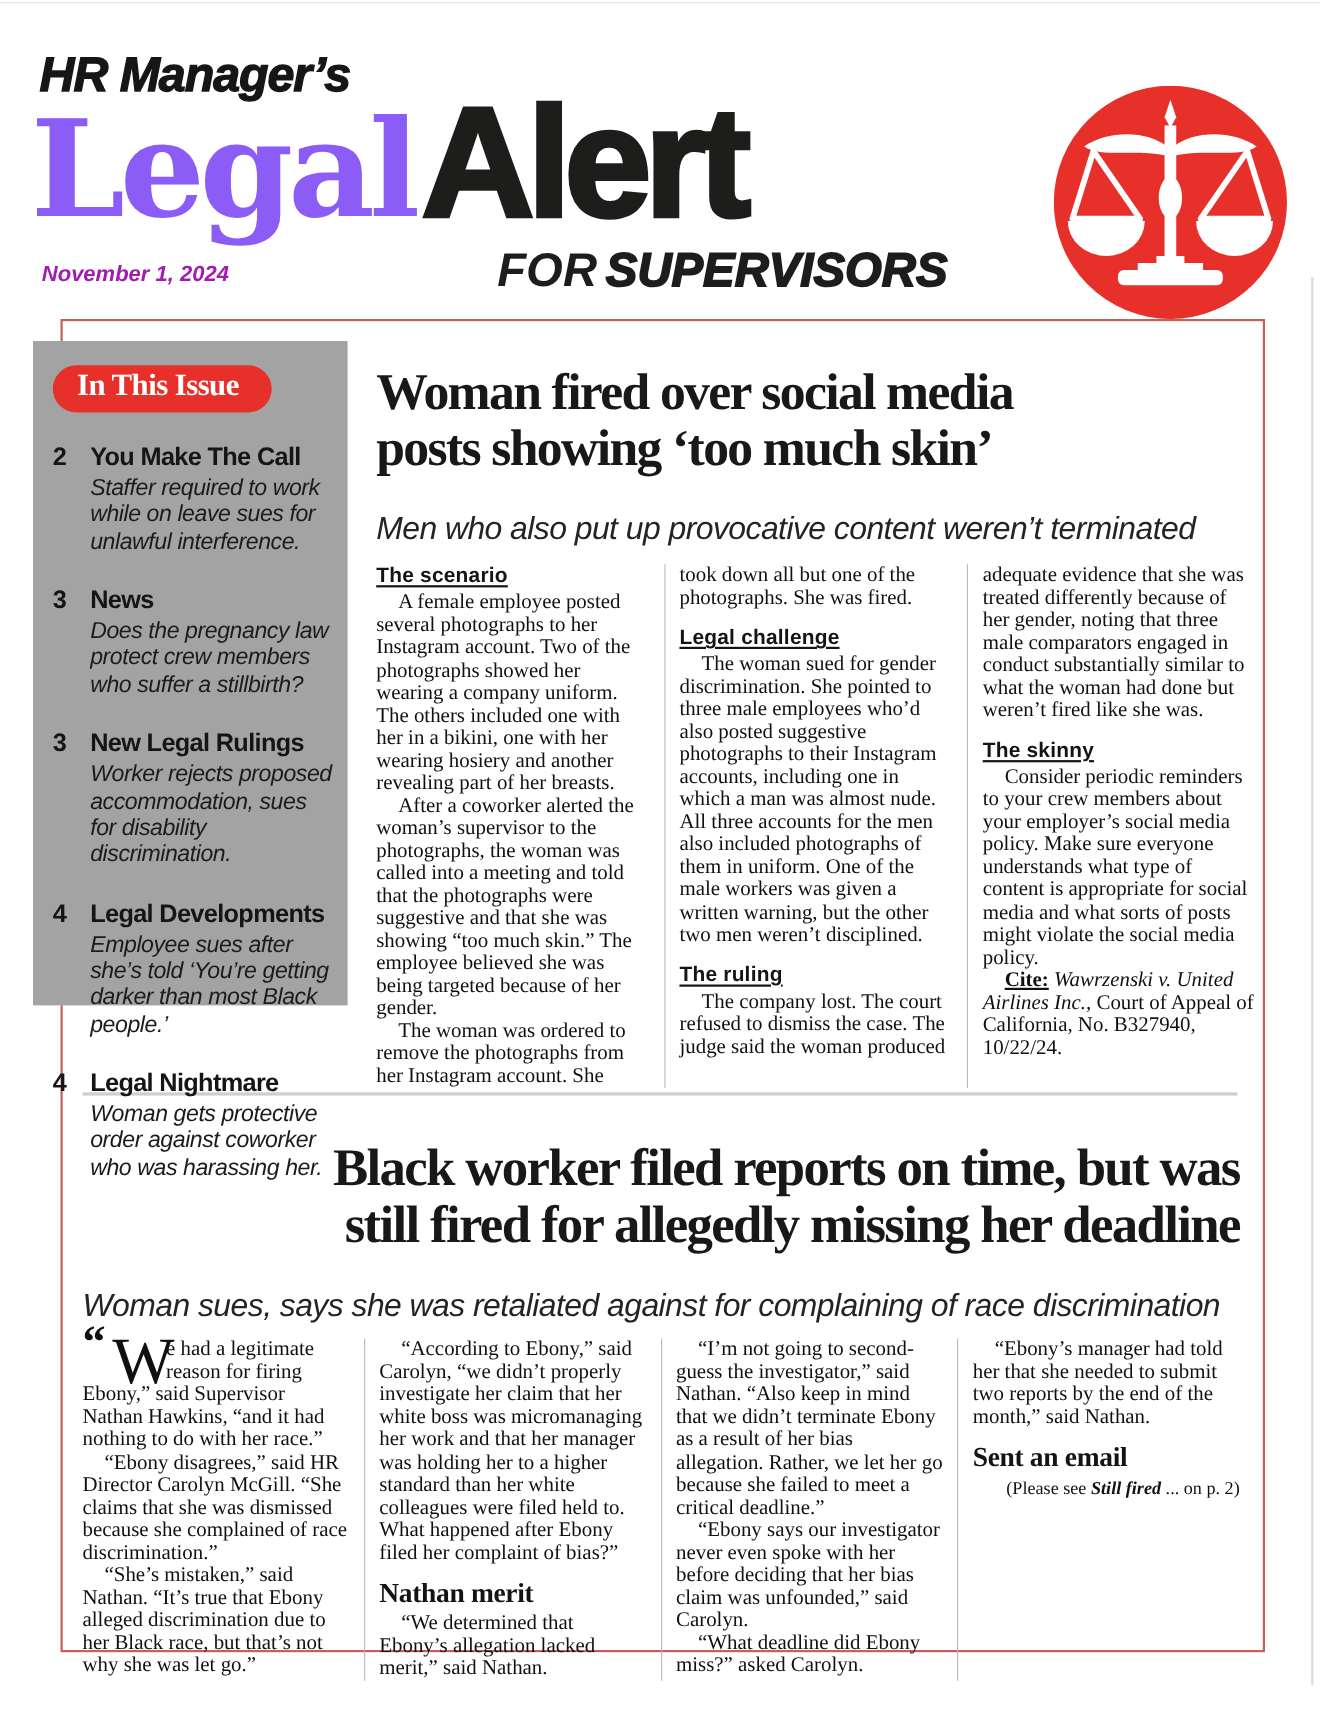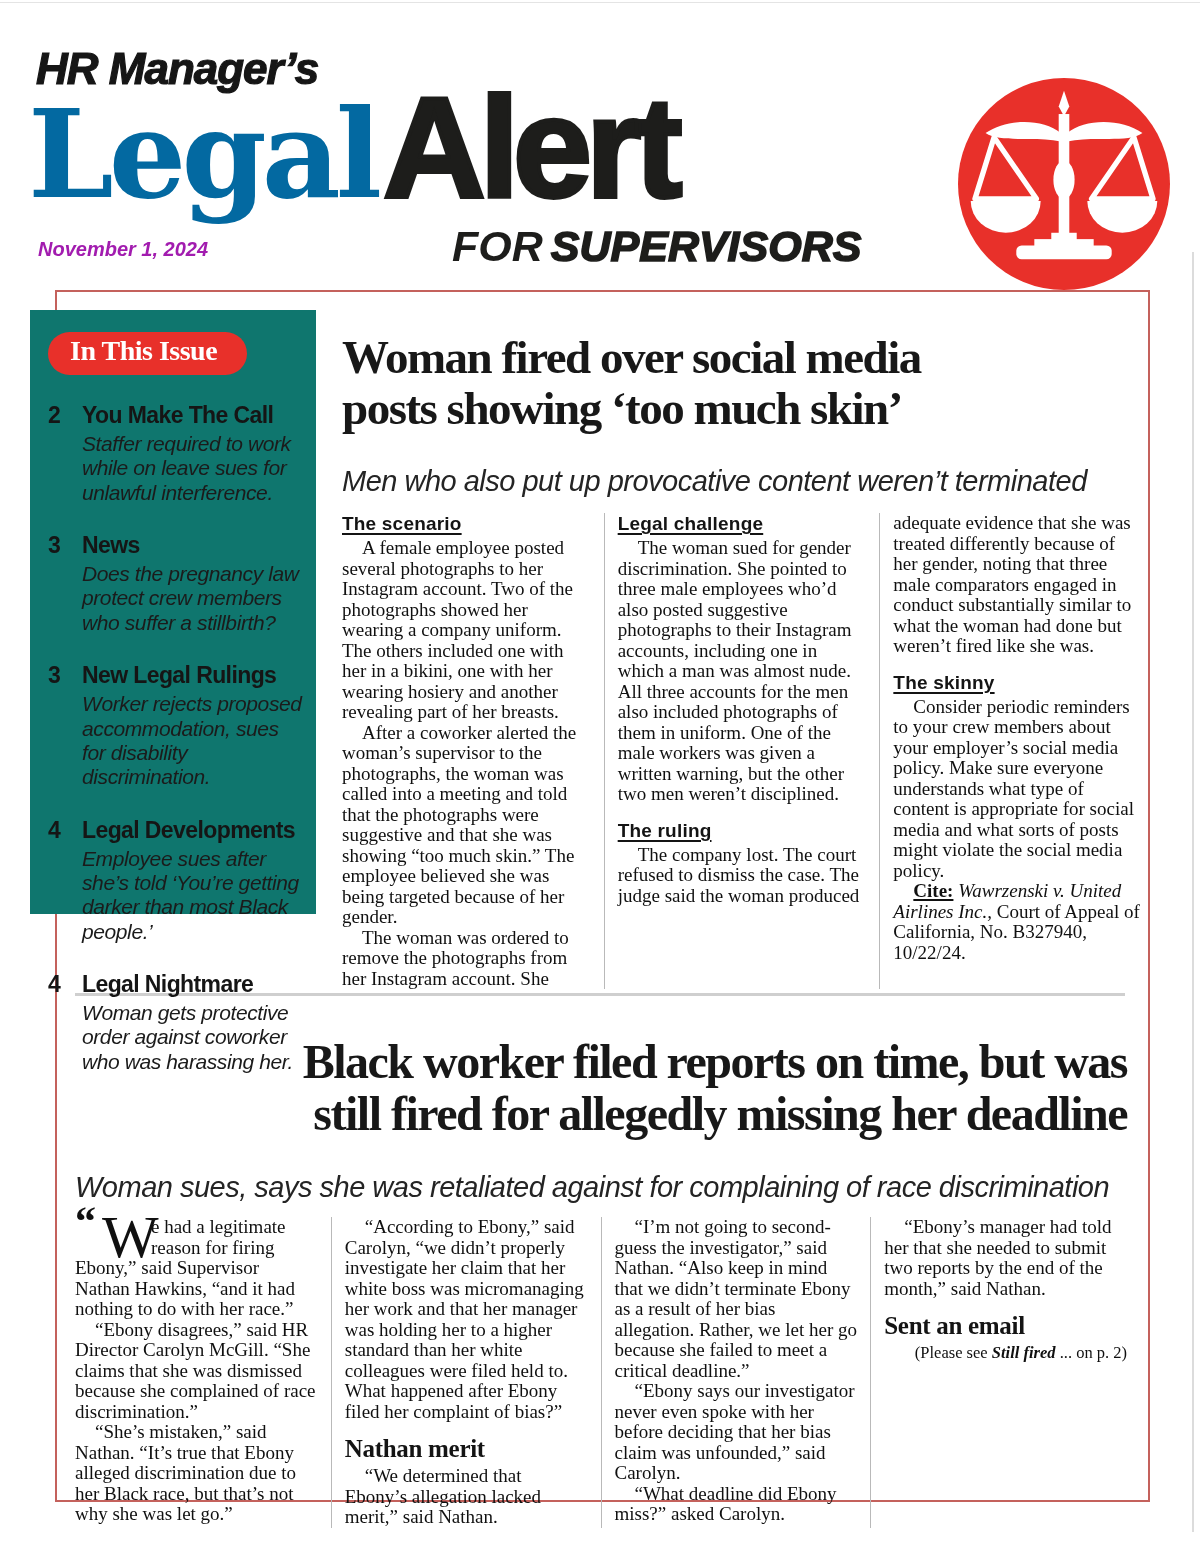--- a/index.html
+++ b/index.html
@@ -8,37 +8,37 @@
   .edge-top{position:absolute;left:0;top:2px;width:1200px;height:1px;background:#e4e4e4;}
   .edge-right{position:absolute;left:1192px;top:252px;width:2px;height:1280px;background:#dcdcdc;}
 
   
   .masthead{position:absolute;left:0;top:0;width:1200px;height:290px;padding-left:21px;}
   .kicker{position:absolute;left:36px;top:44px;
     font-family:"Liberation Sans",sans-serif;font-weight:700;font-style:italic;
     font-size:44px;color:#161616;-webkit-text-stroke:1.2px #161616;letter-spacing:-1px;}
   .title-row{position:absolute;left:28px;top:66px;white-space:nowrap;}
   .title-red{font-family:"DejaVu Serif",serif;font-weight:700;font-size:122px;line-height:1.28;
-    color:#0369a1;letter-spacing:-5px;}
+    color:#8b5cf6;letter-spacing:-5px;}
   .title-black{font-family:"Liberation Sans",sans-serif;font-weight:700;font-size:142px;
     color:#1d1d1b;-webkit-text-stroke:4px #1d1d1b;letter-spacing:-6px;margin-left:6px;}
   .tagline{position:absolute;left:452px;top:222px;font-family:"Liberation Sans",sans-serif;
     font-weight:700;font-style:italic;font-size:43px;color:#1d1d1b;letter-spacing:0px;}
   .tagline .tag-rest{-webkit-text-stroke:1.6px #1d1d1b;margin-left:8px;}
   .issue-date{position:absolute;left:38px;top:238px;font-family:"Liberation Sans",sans-serif;
     font-weight:700;font-style:italic;font-size:20px;color:#a21caf;}
   .logo{position:absolute;left:958px;top:78px;width:212px;height:212px;}
 
   
   .frame{position:absolute;left:55px;top:290px;width:1091px;height:1208px;
     border:2px solid #c4615c;background:#fff;}
   .h-divider{position:absolute;left:75px;top:993px;width:1050px;height:3px;background:#cfcfcf;}
 
   
-  .sidebar{position:absolute;left:30px;top:310px;width:286px;height:604px;background:#0f766e;
+  .sidebar{position:absolute;left:30px;top:310px;width:286px;height:604px;background:#a3a3a3;
     box-sizing:border-box;padding:22px 14px 0 18px;font-family:"Liberation Sans",sans-serif;}
   .pill{display:inline-block;background:#e8302a;color:#ffffff;
     font-family:"Liberation Serif",serif;font-weight:700;font-size:28px;
     padding:3px 30px 8px 22px;border-radius:26px;letter-spacing:-0.5px;}
   .toc-item{display:flex;margin-top:27px;}
   .toc-num{width:34px;flex:none;font-weight:700;font-size:23px;color:#151515;}
   .toc-title{font-weight:700;font-size:23px;color:#151515;letter-spacing:-0.6px;}
   .toc-desc{font-style:italic;font-size:21px;line-height:1.16;color:#1b1b1b;margin-top:3px;letter-spacing:-0.4px;}
 
   
@@ -166,20 +166,21 @@
       </h1>
     <div class="subhead a1-sub">Men who also put up provocative content weren’t terminated</div>
     <div class="cols a1-cols">
         <div class="col">
           <h4 class="head-u">The scenario</h4>
           <p class="para">A female employee posted several photographs to her Instagram account. Two of the photographs showed her wearing a company uniform. The others included one with her in a bikini, one with her wearing hosiery and another revealing part of her breasts.</p>
           <p class="para">After a coworker alerted the woman’s supervisor to the photographs, the woman was called into a meeting and told that the photographs were suggestive and that she was showing “too much skin.” The employee believed she was being targeted because of her gender.</p>
           <p class="para">The woman was ordered to remove the photographs from her Instagram account. She</p>
         </div>
         <div class="col">
+          <p class="para noindent">took down all but one of the photographs. She was fired.</p>
           <h4 class="head-u">Legal challenge</h4>
           <p class="para">The woman sued for gender discrimination. She pointed to three male employees who’d also posted suggestive photographs to their Instagram accounts, including one in which a man was almost nude. All three accounts for the men also included photographs of them in uniform. One of the male workers was given a written warning, but the other two men weren’t disciplined.</p>
           <h4 class="head-u">The ruling</h4>
           <p class="para">The company lost. The court refused to dismiss the case. The judge said the woman produced</p>
         </div>
         <div class="col">
           <p class="para noindent">adequate evidence that she was treated differently because of her gender, noting that three male comparators engaged in conduct substantially similar to what the woman had done but weren’t fired like she was.</p>
           <h4 class="head-u">The skinny</h4>
           <p class="para">Consider periodic reminders to your crew members about your employer’s social media policy. Make sure everyone understands what type of content is appropriate for social media and what sorts of posts might violate the social media policy.</p>
           <p class="para cite noindent2"><span class="pt-label">Cite:</span><span class="pt-i"> Wawrzenski v. United Airlines Inc.,</span><span class="pt-plain"> Court of Appeal of California, No. B327940, 10/22/24.</span></p>

